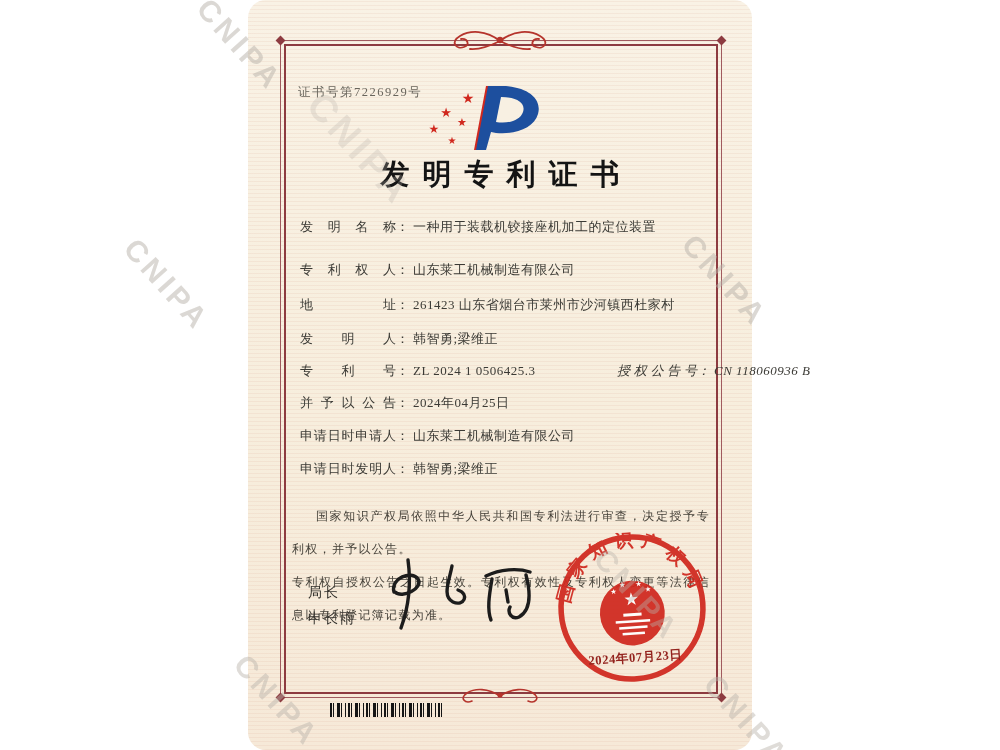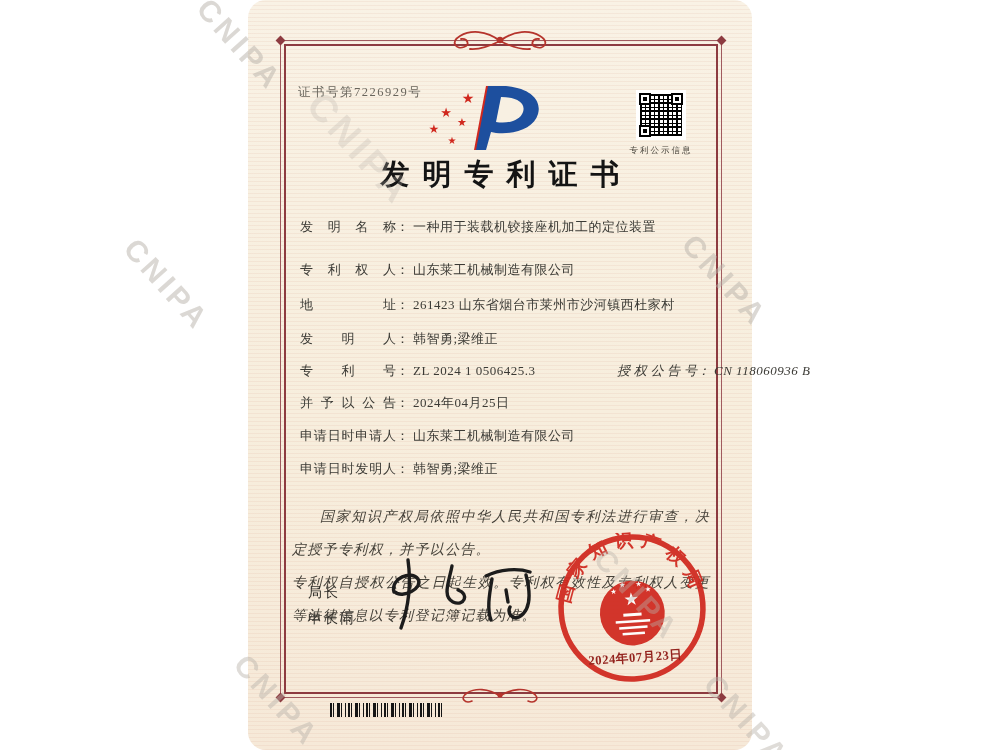--- a/index.html
+++ b/index.html
@@ -54,22 +54,22 @@
 
   
   .fields { position:absolute; left:52px; right:36px; top:218px; font-size:13px; color:#3b3a35; }
   .row { position:absolute; left:0; right:0; white-space:nowrap; }
   .lab { display:inline-block; width:96px; text-align:justify; text-align-last:justify; color:#3b3a35; }
   .lab2 { display:inline-block; width:80px; text-align:justify; text-align-last:justify; }
   .colon { display:inline-block; margin-right:4px; }
   .val { letter-spacing:.5px; }
   .col2 { position:absolute; left:317px; top:0; white-space:nowrap;font-style:italic; }
 
-  .notice { position:absolute; left:44px; right:42px; top:500px; font-size:14px;
-    color:#46423a; line-height:33px; letter-spacing:1.3px; text-align:justify;font-style:italic; }
+  .notice { position:absolute; left:44px; right:42px; top:500px; font-size:12px;
+    color:#46423a; line-height:33px; letter-spacing:1.3px; text-align:justify; }
   .notice p.first { text-indent:2em; }
 
   .commissioner { position:absolute; left:60px; top:580px; font-size:14px; color:#33312c;
     letter-spacing:2px; line-height:26px; }
 
   .signature { position:absolute; left:118px; top:552px; z-index:4; }
 
   .seal { position:absolute; left:308px; top:532px; z-index:5; transform:rotate(-4deg); opacity:.93; }
 
   .footer-page { position:absolute; left:0; right:0; top:677px; text-align:center;
@@ -132,29 +132,20 @@
       <text x="46" y="44" font-size="11" fill="#d0281e" text-anchor="middle">★</text>
       <text x="18" y="51" font-size="12" fill="#d0281e" text-anchor="middle">★</text>
       <text x="36" y="62" font-size="10" fill="#d0281e" text-anchor="middle">★</text>
       <polygon points="58,68 70,4 76,4 64,68" fill="#d0281e"></polygon>
       <path d="M72,4 L90,4 C114,6 126,18 122,32 C118,46 99,53 80,51 L75,50 L70,68 L60,68 Z" fill="#1d4f9e"></path>
       <path d="M85,15 C101,15 110,21 107,30 C104,39 91,42 80,40 Z" fill="#f8f0e2"></path>
     </svg>
 
     <div class="title">发明专利证书</div>
 
-    <div class="qr-wrap">
-      <div class="qr">
-        <div class="qr-noise"></div>
-        <div class="fp fp-tl"></div>
-        <div class="fp fp-tr"></div>
-        <div class="fp fp-bl"></div>
-      </div>
-      <div class="qr-label">专利公示信息</div>
-    </div>
 
     <div class="fields">
       <div class="row" style="top:0">
         <span class="lab">发明名称</span><span class="colon">：</span><span class="val">一种用于装载机铰接座机加工的定位装置</span>
       </div>
       <div class="row" style="top:43px">
         <span class="lab">专利权人</span><span class="colon">：</span><span class="val">山东莱工机械制造有限公司</span>
       </div>
       <div class="row" style="top:78px">
         <span class="lab">地址</span><span class="colon">：</span><span class="val">261423 山东省烟台市莱州市沙河镇西杜家村</span>

